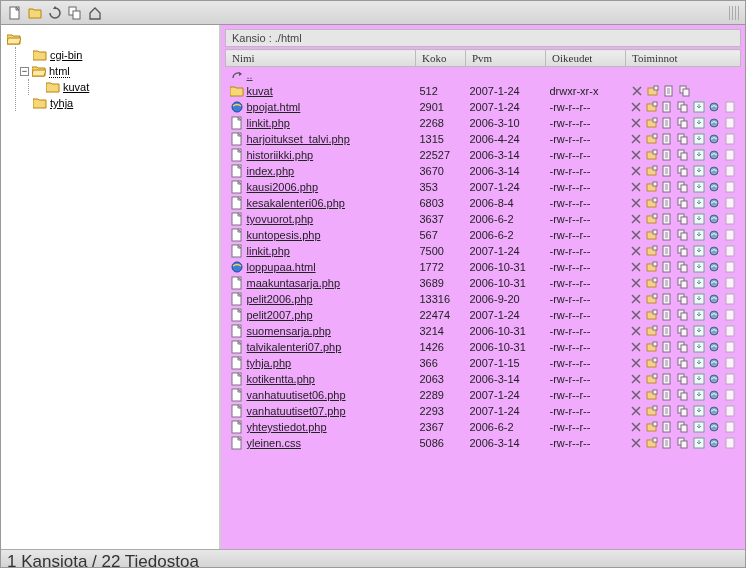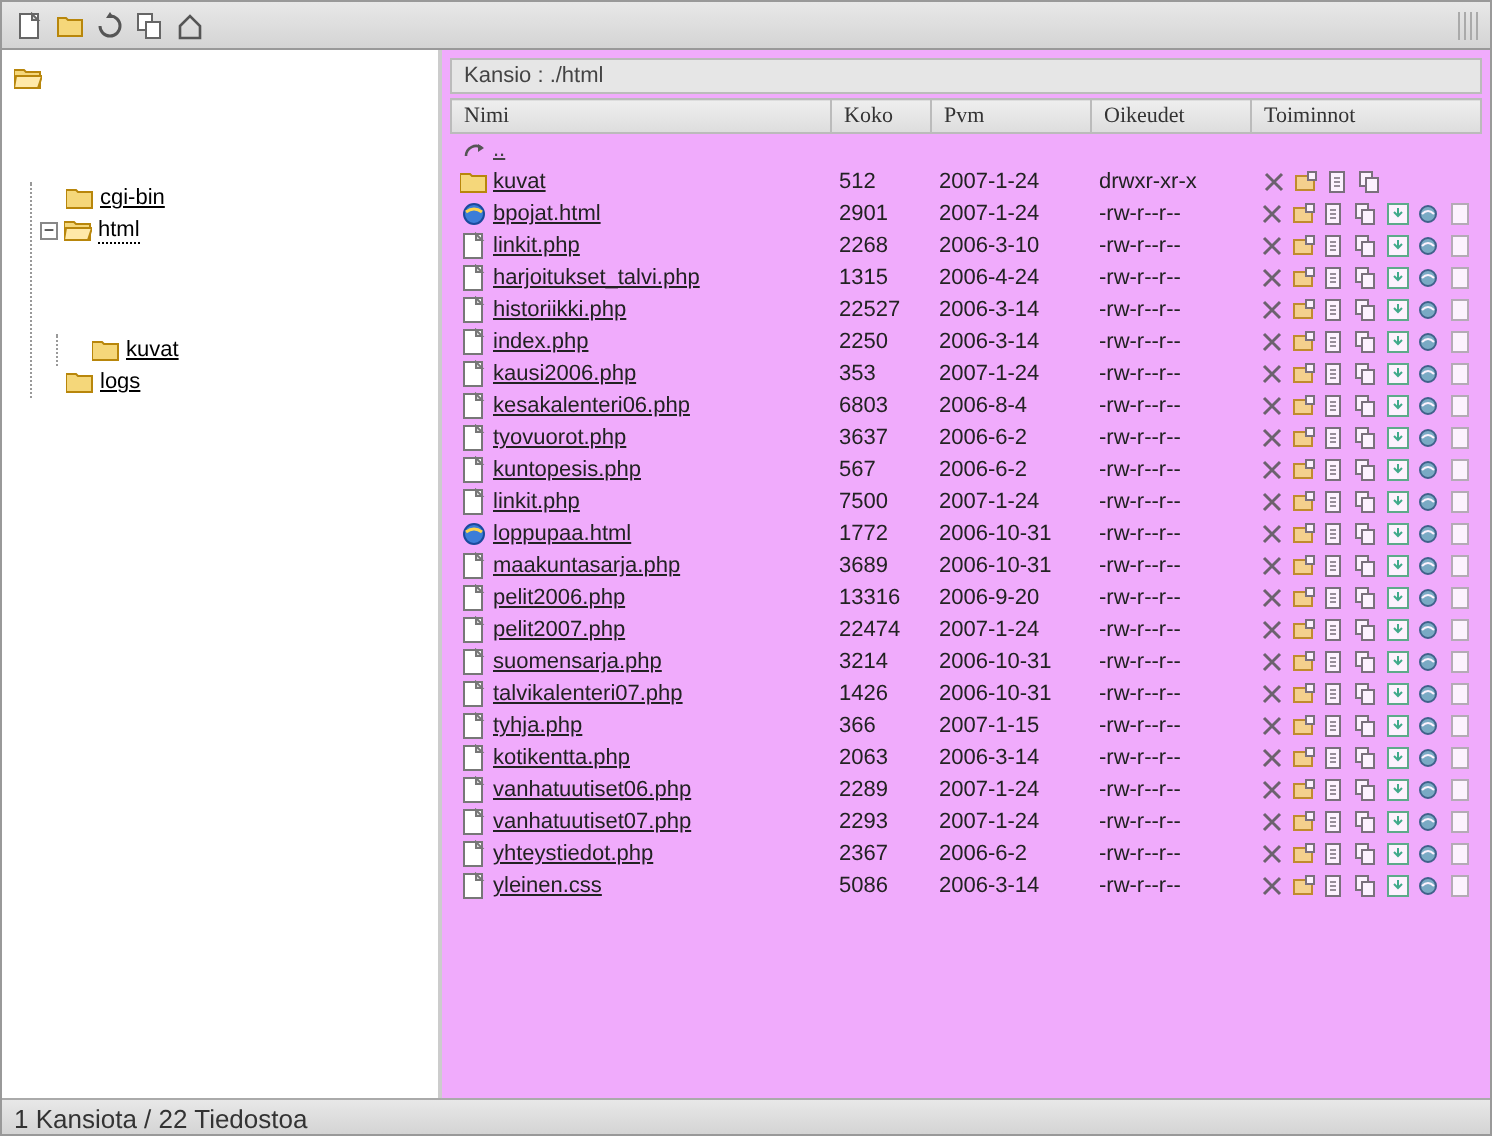--- a/index.html
+++ b/index.html
@@ -4,35 +4,35 @@
 <style>
 * { margin: 0; padding: 0; box-sizing: border-box; }
 body { font-family: Arial, sans-serif; font-size: 11px; background: #fff; width: 746px; height: 568px; overflow: hidden; display: flex; flex-direction: column; border: 1px solid #999; }
 .toolbar { background: linear-gradient(#e8e8e8, #d4d4d4); border-bottom: 1px solid #999; padding: 3px 6px; display: flex; align-items: center; gap: 4px; height: 24px; }
 .toolbar .right-handle { margin-left: auto; width: 10px; height: 14px; background: repeating-linear-gradient(90deg, #aaa 0 1px, transparent 1px 3px); }
 .tb-icon { width: 16px; height: 16px; display: inline-flex; align-items: center; justify-content: center; cursor: pointer; }
 .main { flex: 1; display: flex; min-height: 0; }
 .tree { width: 220px; border-right: 2px solid #ccc; padding: 6px 4px 6px 6px; overflow: auto; background: #fff; }
 .tree-item { display: flex; align-items: center; gap: 3px; padding: 1px 0; white-space: nowrap; }
 .tree-item span.label { text-decoration: underline; color: #000; cursor: pointer; }
-.tree-children { margin-left: 8px; border-left: 1px dotted #999; padding-left: 4px; margin-top: 44px; }
+.tree-children { margin-left: 8px; border-left: 1px dotted #999; padding-left: 4px; }
 .exp { width: 9px; height: 9px; border: 1px solid #888; background: #fff; font-size: 9px; line-height: 7px; text-align: center; cursor: pointer; flex-shrink: 0; }
 .exp-placeholder { width: 10px; display: inline-block; }
 .content { flex: 1; display: flex; flex-direction: column; min-width: 0; background: #f0abfc; }
 .path-label { background: #e6e6e6; border: 1px solid #bbb; margin: 4px 4px 2px 4px; padding: 2px 6px; color: #444; }
 .grid { flex: 1; overflow: auto; margin: 0 4px; }
 table { width: 100%; border-collapse: collapse; table-layout: fixed; }
 th { background: linear-gradient(#eee, #ddd); border: 1px solid #bbb; text-align: left; padding: 2px 6px; font-weight: normal; color: #333; font-size: 11px; font-family: Liberation Serif, serif; }
 td { padding: 1px 4px; white-space: nowrap; overflow: hidden; text-overflow: ellipsis; font-size: 11px; color: #222; vertical-align: middle; }
 td.name { display: flex; align-items: center; gap: 3px; }
 td.name span.link { text-decoration: underline; cursor: pointer; }
 .ico { width: 14px; height: 14px; display: inline-flex; align-items: center; justify-content: center; flex-shrink: 0; }
 .actions { display: flex; gap: 2px; align-items: center; }
 .act { width: 14px; height: 14px; display: inline-flex; align-items: center; justify-content: center; cursor: pointer; opacity: 0.85; }
-.status { background: linear-gradient(#e8e8e8, #d4d4d4); border-top: 1px solid #aaa; padding: 2px 6px; color: #333; height: 18px; font-size: 13px; }
+.status { background: linear-gradient(#e8e8e8, #d4d4d4); border-top: 1px solid #aaa; padding: 2px 6px; color: #333; height: 18px; font-size: 17px; }
 tr.uprow td { color: #444; }
 .col-name { width: 190px; }
 .col-size { width: 50px; }
 .col-date { width: 80px; }
 .col-perm { width: 80px; }
 .col-act { width: auto; }
 </style>
 </head>
 <body>
 
@@ -109,21 +109,21 @@
             <span class="label">kuvat</span>
           </div>
         </div>
         <div class="tree-item">
           <span class="exp-placeholder"></span>
           <span class="ico">
             <svg width="14" height="12">
               <path d="M0 2h5l1 1h7v8H0z" fill="#f5d77a" stroke="#b8860b"></path>
             </svg>
           </span>
-          <span class="label">logs</span>
+          <span class="label">tyhja</span>
         </div>
       </div>
   </div>
 
   <div class="content">
     <div class="path-label">
       <span>Kansio : </span><span>./html</span>
     </div>
     <div class="grid">
       <table>
@@ -427,21 +427,21 @@
             <tr>
               <td class="name">
                 <span class="ico">
                   <svg width="12" height="14">
                     <rect x="1" y="1" width="9" height="12" fill="#fff" stroke="#777"></rect>
                     <path d="M7 1 L10 4 L7 4 Z" fill="#ddd" stroke="#777"></path>
                   </svg>
                 </span>
                 <span class="link">index.php</span>
               </td>
-              <td>2250</td>
+              <td>3670</td>
               <td>2006-3-14</td>
               <td>-rw-r--r--</td>
               <td>
                 <div class="actions">
                   <span class="act">
                     <svg width="12" height="12">
                       <path d="M2 2 L10 10 M10 2 L2 10" stroke="#555" stroke-width="1.5"></path>
                     </svg>
                   </span>
                   <span class="act">

